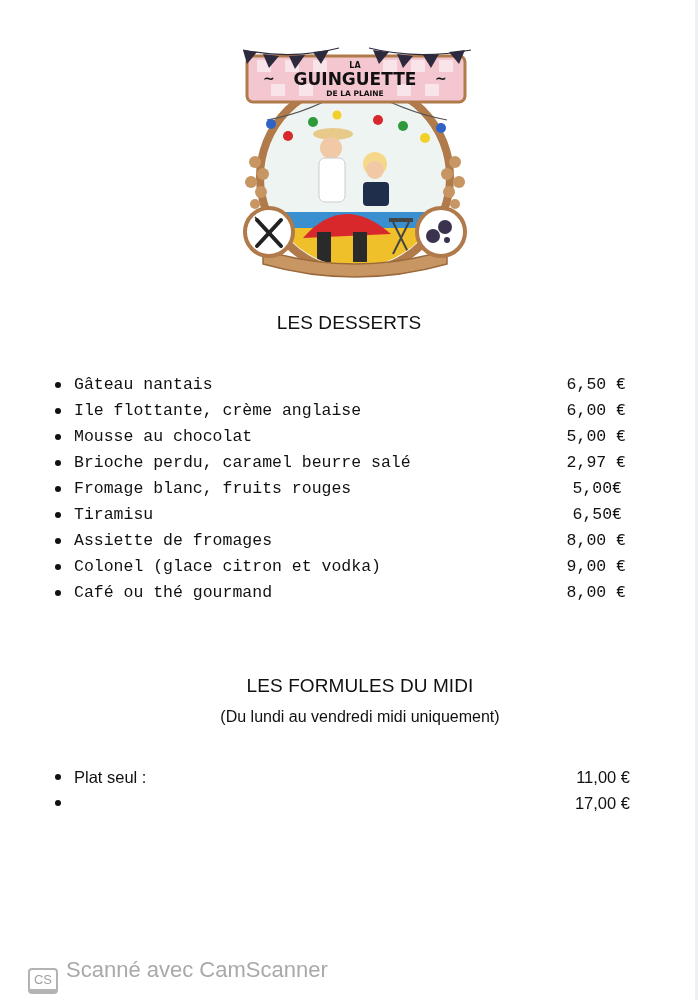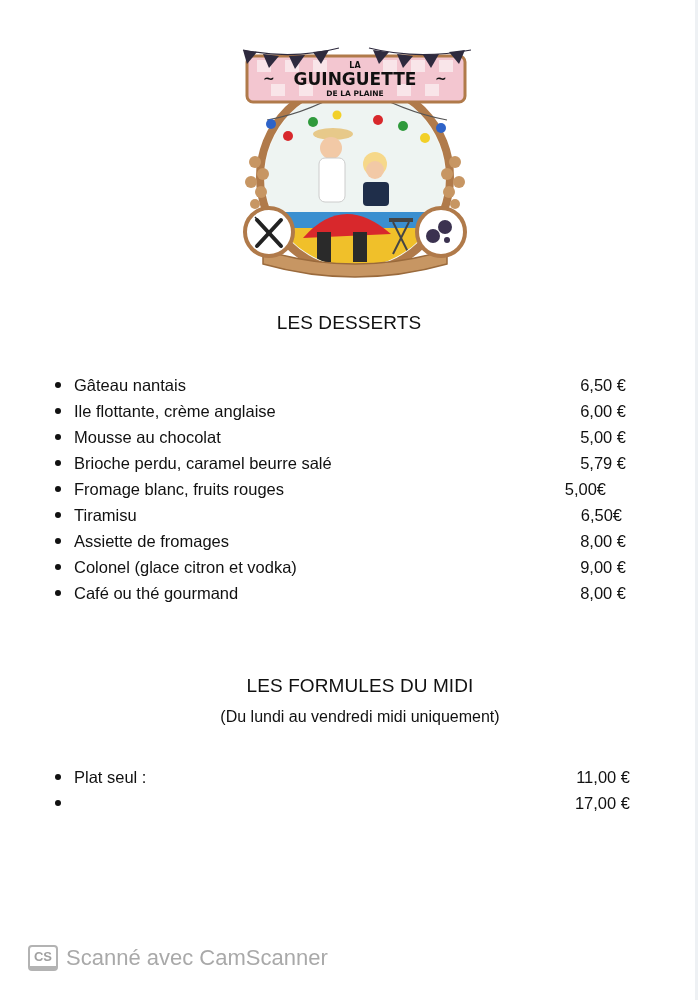--- a/index.html
+++ b/index.html
@@ -29,22 +29,23 @@
     }
     .item-name { position: absolute; left: 22px; white-space: nowrap; }
     .item-price { position: absolute; right: 6px; white-space: nowrap; }
 
     .watermark {
       position: absolute; left: 28px; top: 945px; display: flex; align-items: center; gap: 8px;
       color: #a9a9a9; font-size: 22px;
     }
     .cs-logo {
       width: 30px; height: 26px; border: 2.5px solid #b3b3b3; border-radius: 4px; box-sizing: border-box;
-      font-size: 13px; font-weight: bold; color: #a0a0a0; display: flex; align-items: center; justify-content: center;
+      font-size: 13px; font-weight: normal; color: #a0a0a0; display: flex; align-items: center; justify-content: center;
       border-bottom-width: 5px;
+      margin-top: 23px;
     }
   </style>
 </head>
 <body>
 
 <div class="page-edge"></div>
 
 <div class="logo">
   <svg viewBox="0 0 245 236" xmlns="http://www.w3.org/2000/svg">
 
@@ -141,45 +142,45 @@
       <circle cx="208" cy="190" r="24" fill="#ffffff" stroke="#b07a4a" stroke-width="4"></circle>
       <circle cx="200" cy="194" r="7" fill="#3b3250"></circle>
       <circle cx="212" cy="185" r="7" fill="#3b3250"></circle>
       <circle cx="214" cy="198" r="3" fill="#3b3250"></circle>
     </g>
   </svg>
 </div>
 
 <div class="section-title" style="top:312px;">LES DESSERTS</div>
 
-<ul class="item-list" style="top:372px;">
+<ul class="item-list" style="top:372px;font-family:Liberation Mono, monospace;">
   <li class="item">
       <span class="bullet"></span>
       <span class="item-name">Gâteau nantais</span>
       <span class="item-price">6,50 €</span>
     </li>
   <li class="item">
       <span class="bullet"></span>
       <span class="item-name">Ile flottante, crème anglaise</span>
       <span class="item-price">6,00 €</span>
     </li>
   <li class="item">
       <span class="bullet"></span>
       <span class="item-name">Mousse au chocolat</span>
       <span class="item-price">5,00 €</span>
     </li>
   <li class="item">
       <span class="bullet"></span>
       <span class="item-name">Brioche perdu, caramel beurre salé</span>
-      <span class="item-price">5,79 €</span>
+      <span class="item-price">2,97 €</span>
     </li>
   <li class="item">
       <span class="bullet"></span>
       <span class="item-name">Fromage blanc, fruits rouges</span>
-      <span class="item-price" style="right:26px;">5,00€</span>
+      <span class="item-price" style="right:10px;">5,00€</span>
     </li>
   <li class="item">
       <span class="bullet"></span>
       <span class="item-name">Tiramisu</span>
       <span class="item-price" style="right:10px;">6,50€</span>
     </li>
   <li class="item">
       <span class="bullet"></span>
       <span class="item-name">Assiette de fromages</span>
       <span class="item-price">8,00 €</span>

